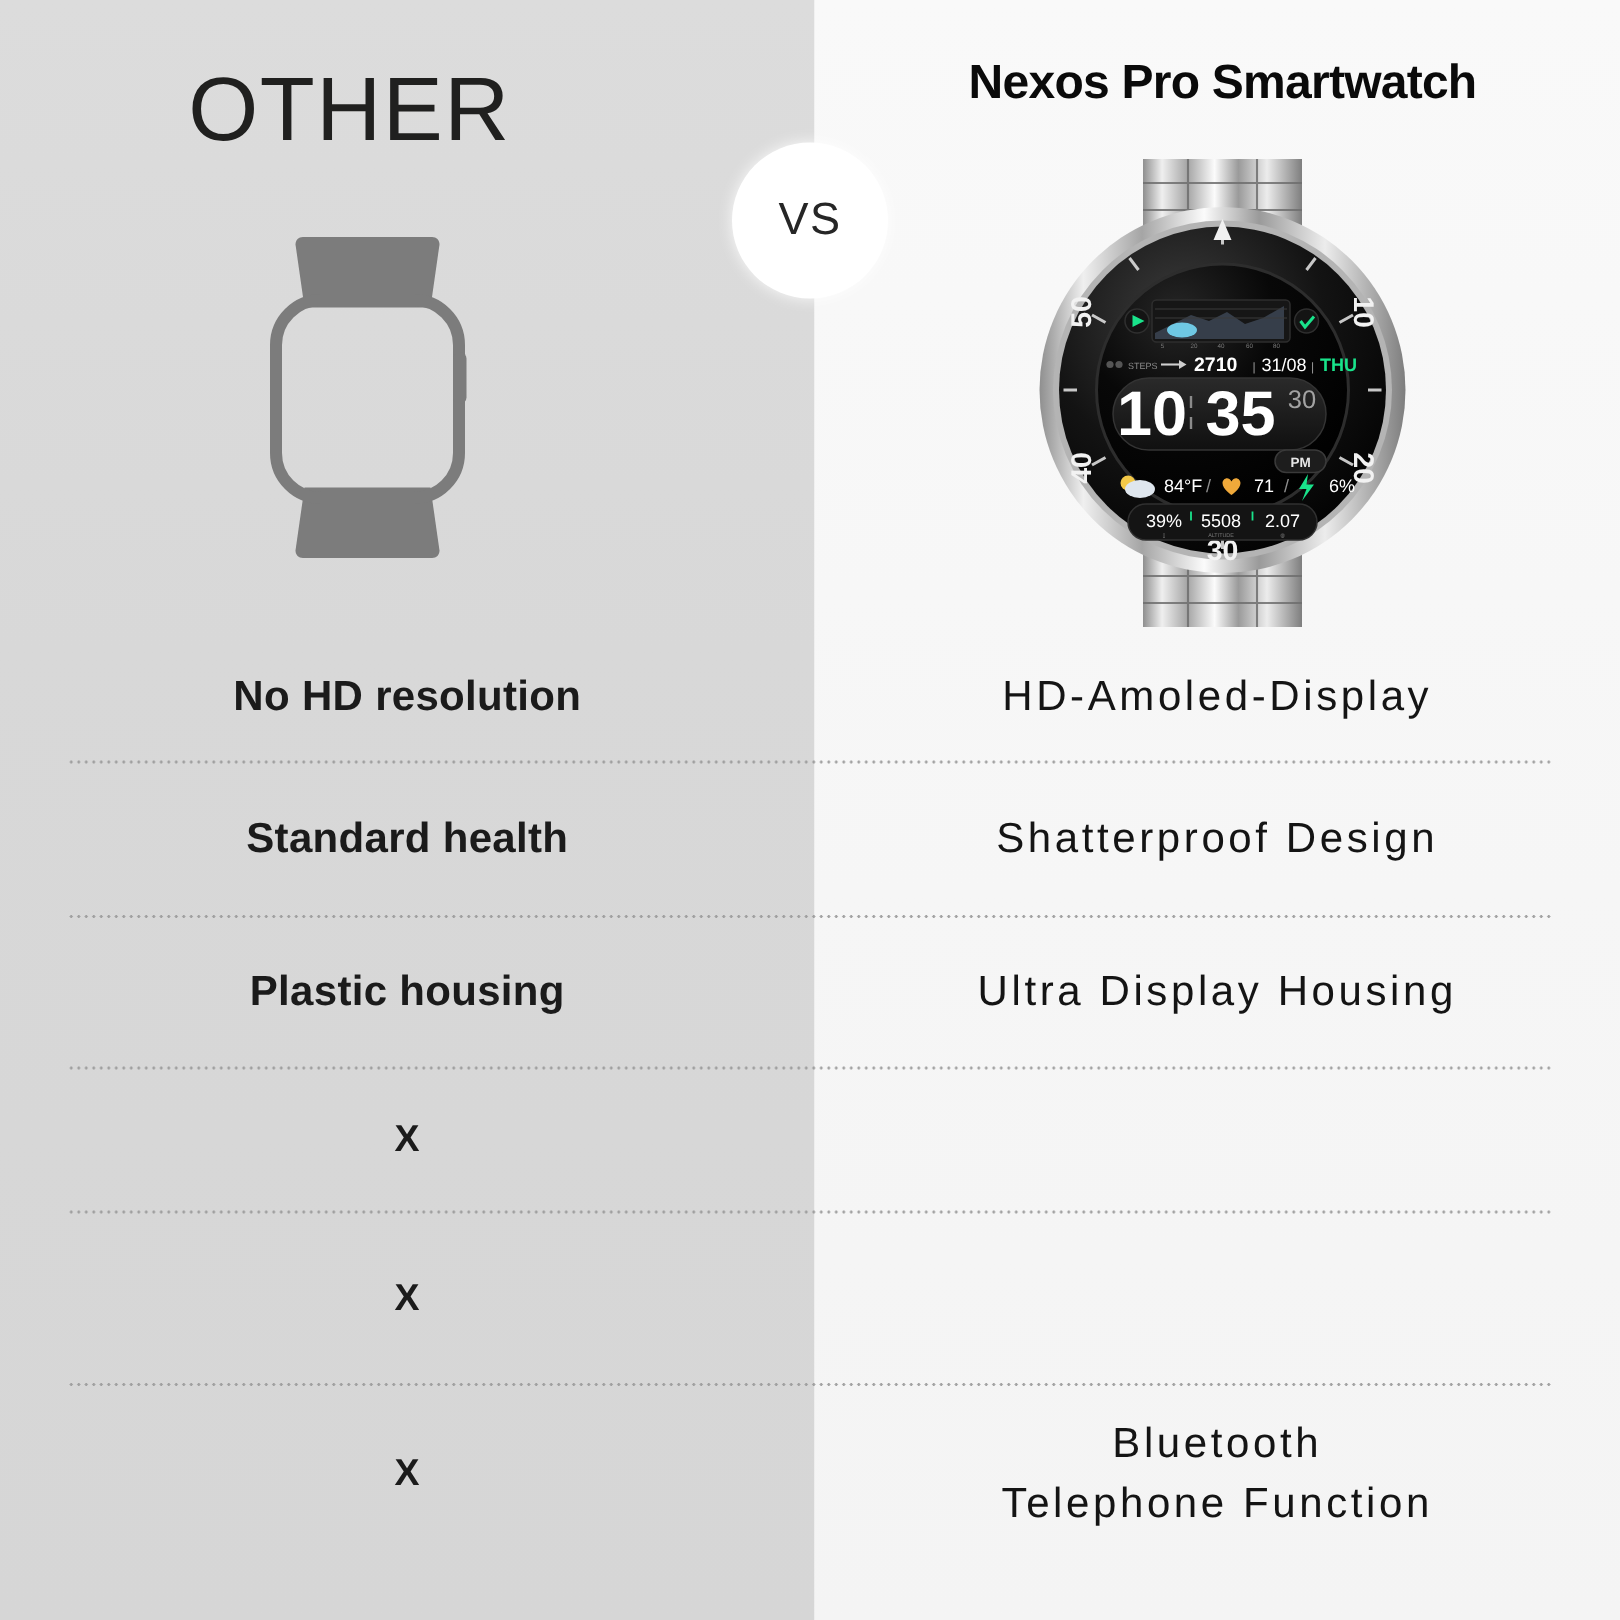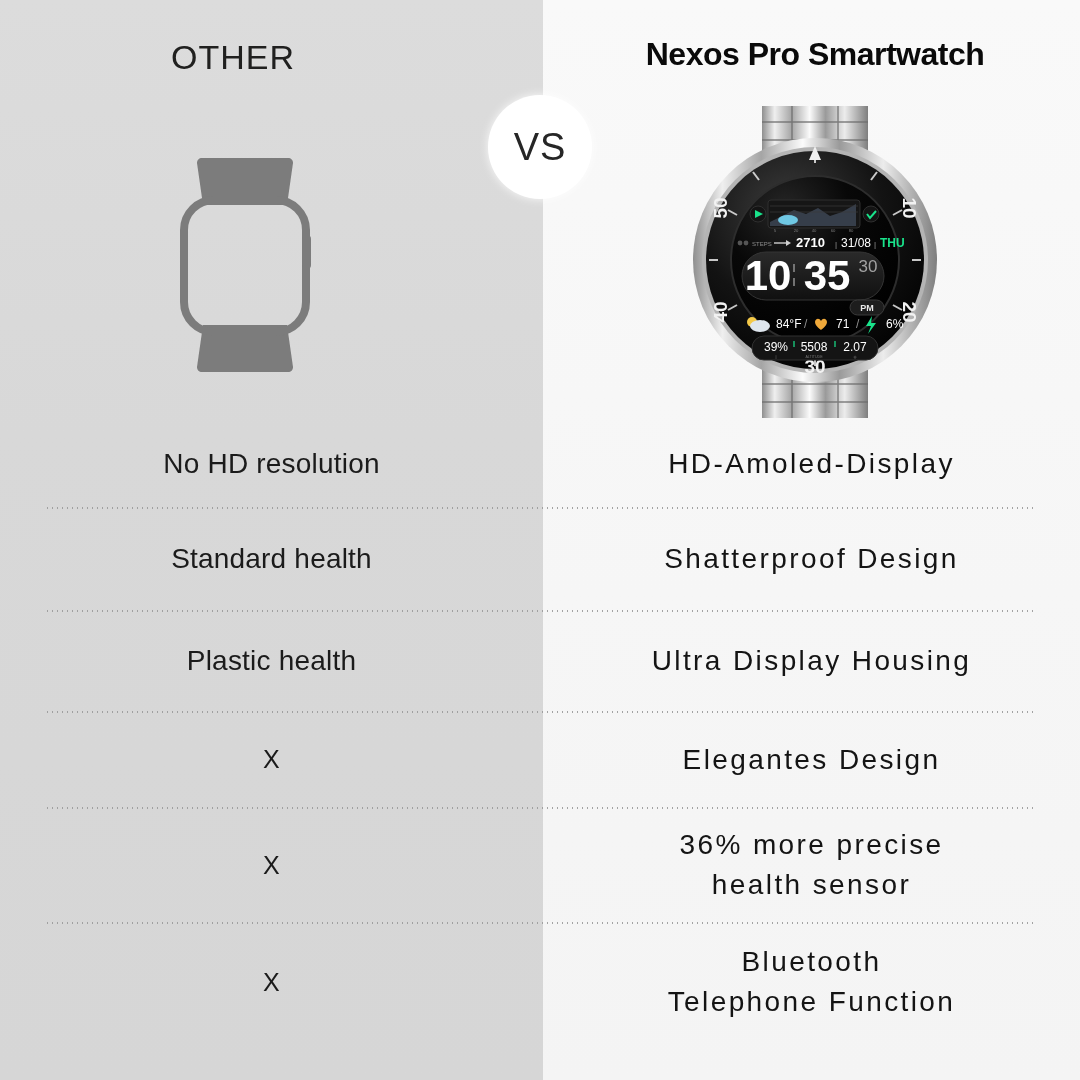--- a/index.html
+++ b/index.html
@@ -11,43 +11,43 @@
   .stage{position:relative;width:1080px;height:1080px;overflow:hidden;}
 
   
   .panel-left{position:absolute;left:0;top:0;width:543px;height:1080px;
     background:linear-gradient(180deg,#dcdcdc 0%,#d8d8d8 40%,#d6d6d6 100%);}
   .panel-right{position:absolute;left:543px;top:0;width:537px;height:1080px;
     background:linear-gradient(180deg,#f9f9f9 0%,#f6f6f6 55%,#f4f4f4 100%);}
 
   
   .head-other{position:absolute;left:0;top:38px;width:466px;text-align:center;
-    font-size:34px;font-weight:300;letter-spacing:1px;color:#20201f;}
+    font-size:60px;font-weight:300;letter-spacing:1px;color:#20201f;}
   .head-pro{position:absolute;left:560px;top:36px;width:510px;text-align:center;
     font-size:32px;font-weight:700;letter-spacing:-0.5px;color:#0a0a0a;}
 
   
   .vs-badge{position:absolute;left:488px;top:95px;width:104px;height:104px;
     border-radius:50%;background:#ffffff;display:flex;align-items:center;
     justify-content:center;box-shadow:0 0 10px rgba(255,255,255,.85);}
-  .vs-badge span{font-size:38px;font-weight:400;color:#262626;letter-spacing:1px;}
+  .vs-badge span{font-size:30px;font-weight:400;color:#262626;letter-spacing:1px;}
 
   
   .sil{position:absolute;left:150px;top:140px;width:190px;height:250px;}
 
   
   .watch{position:absolute;left:690px;top:100px;width:250px;height:320px;}
 
   
   .rows{position:absolute;left:0;top:420px;width:1080px;}
   .row{position:relative;width:1080px;box-sizing:border-box;}
   .cell{position:absolute;top:0;height:100%;display:flex;align-items:center;
     justify-content:center;text-align:center;box-sizing:border-box;}
   .cell-l{left:0;width:543px;padding:0 40px;
-    font-size:28px;font-weight:400;color:#1b1b1b;letter-spacing:0.2px;}
+    font-size:28px;font-weight:700;color:#1b1b1b;letter-spacing:0.2px;}
   .cell-l.mark{font-size:25px;}
   .cell-r{left:543px;width:537px;padding:0 18px;
     font-size:28px;font-weight:400;color:#141414;letter-spacing:2.4px;
     line-height:1.42;}
   .divider{position:absolute;left:45px;width:990px;height:2px;
     background-image:radial-gradient(circle,#9a9a9a 0.9px,transparent 1.1px);
     background-size:5px 2px;background-repeat:repeat-x;opacity:.9;}
 </style>
 </head>
 <body>
@@ -237,34 +237,32 @@
     </div>
     <div class="divider" style="top:87px"></div>
 
     <div class="row" style="height:102px">
       <div class="cell cell-l">Standard health</div>
       <div class="cell cell-r">Shatterproof Design</div>
     </div>
     <div class="divider" style="top:190px"></div>
 
     <div class="row" style="height:100px;margin-top:1px">
-      <div class="cell cell-l">Plastic health</div>
+      <div class="cell cell-l">Plastic housing</div>
       <div class="cell cell-r">Ultra Display Housing</div>
     </div>
     <div class="divider" style="top:291px"></div>
 
     <div class="row" style="height:95px;margin-top:1px">
       <div class="cell cell-l mark">X</div>
-      <div class="cell cell-r">Elegantes Design</div>
     </div>
     <div class="divider" style="top:387px"></div>
 
     <div class="row" style="height:114px;margin-top:1px">
       <div class="cell cell-l mark">X</div>
-      <div class="cell cell-r">36% more precise<br>health sensor</div>
     </div>
     <div class="divider" style="top:502px"></div>
 
     <div class="row" style="height:118px;margin-top:1px">
       <div class="cell cell-l mark">X</div>
       <div class="cell cell-r">Bluetooth<br>Telephone Function</div>
     </div>
 
   </div>
 </div>

